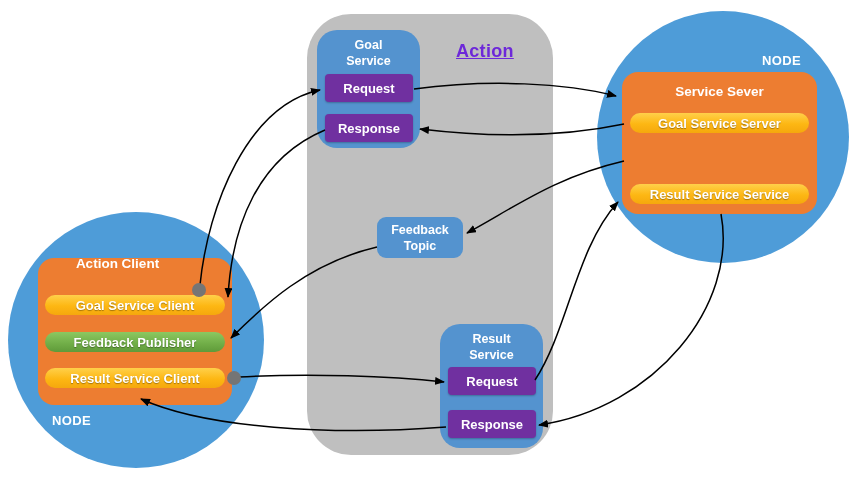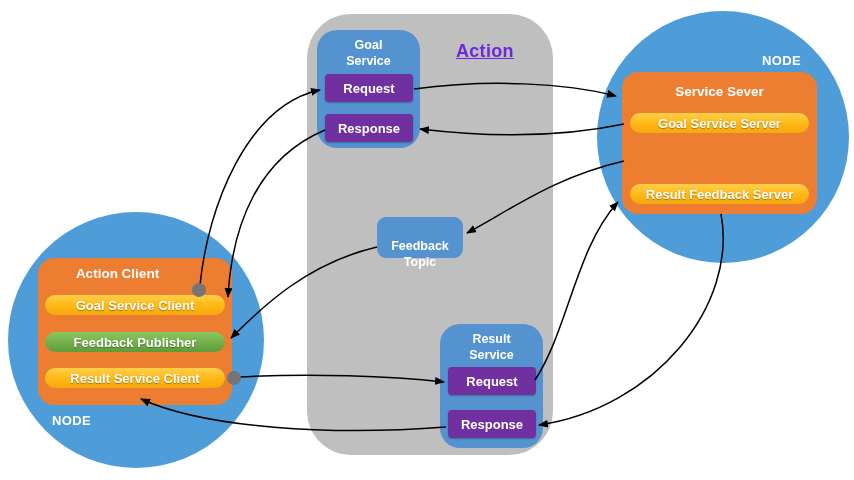--- a/index.html
+++ b/index.html
@@ -54,42 +54,42 @@
 </head>
 <body>
 
 <div class="stage">
 
   <div class="panel"></div>
   <div class="action-label">Action</div>
 
   <div class="circle circle-client"></div>
   <div class="orange-box" style="left:38px;top:258px;width:194px;height:147px;"></div>
-  <div class="box-title" style="left:38px;top:266px;width:159px;">Action Client</div>
+  <div class="box-title" style="left:38px;top:256px;width:159px;">Action Client</div>
   <div class="pill pill-yellow" style="left:45px;top:295px;width:180px;">Goal Service Client</div>
   <div class="pill pill-green" style="left:45px;top:332px;width:180px;">Feedback Publisher</div>
   <div class="pill pill-yellow" style="left:45px;top:368px;width:180px;">Result Service Client</div>
   <div class="node-label" style="left:52px;top:413px;">NODE</div>
 
   <div class="circle circle-server"></div>
   <div class="node-label" style="left:762px;top:53px;">NODE</div>
   <div class="orange-box" style="left:622px;top:72px;width:195px;height:142px;"></div>
   <div class="box-title" style="left:622px;top:84px;width:195px;">Service Sever</div>
   <div class="pill pill-yellow" style="left:630px;top:113px;width:179px;">Goal Service Server</div>
-  <div class="pill pill-yellow" style="left:630px;top:184px;width:179px;">Result Feedback Server</div>
+  <div class="pill pill-yellow" style="left:630px;top:184px;width:179px;">Result Service Service</div>
 
   <div class="blue-box" style="left:317px;top:30px;width:103px;height:118px;">
     <div class="box-head pre">Goal
 Service</div>
   </div>
   <div class="btn" style="left:325px;top:74px;width:88px;height:28px;">Request</div>
   <div class="btn" style="left:325px;top:114px;width:88px;height:28px;">Response</div>
 
   <div class="blue-box" style="left:377px;top:217px;width:86px;height:41px;border-radius:9px;">
-    <div class="box-head pre" style="padding-top:5px;margin-top:16px;">Feedback
+    <div class="box-head pre" style="padding-top:5px;">Feedback
 Topic</div>
   </div>
 
   <div class="blue-box" style="left:440px;top:324px;width:103px;height:124px;">
     <div class="box-head pre">Result
 Service</div>
   </div>
   <div class="btn" style="left:448px;top:367px;width:88px;height:28px;">Request</div>
   <div class="btn" style="left:448px;top:410px;width:88px;height:28px;">Response</div>
 

